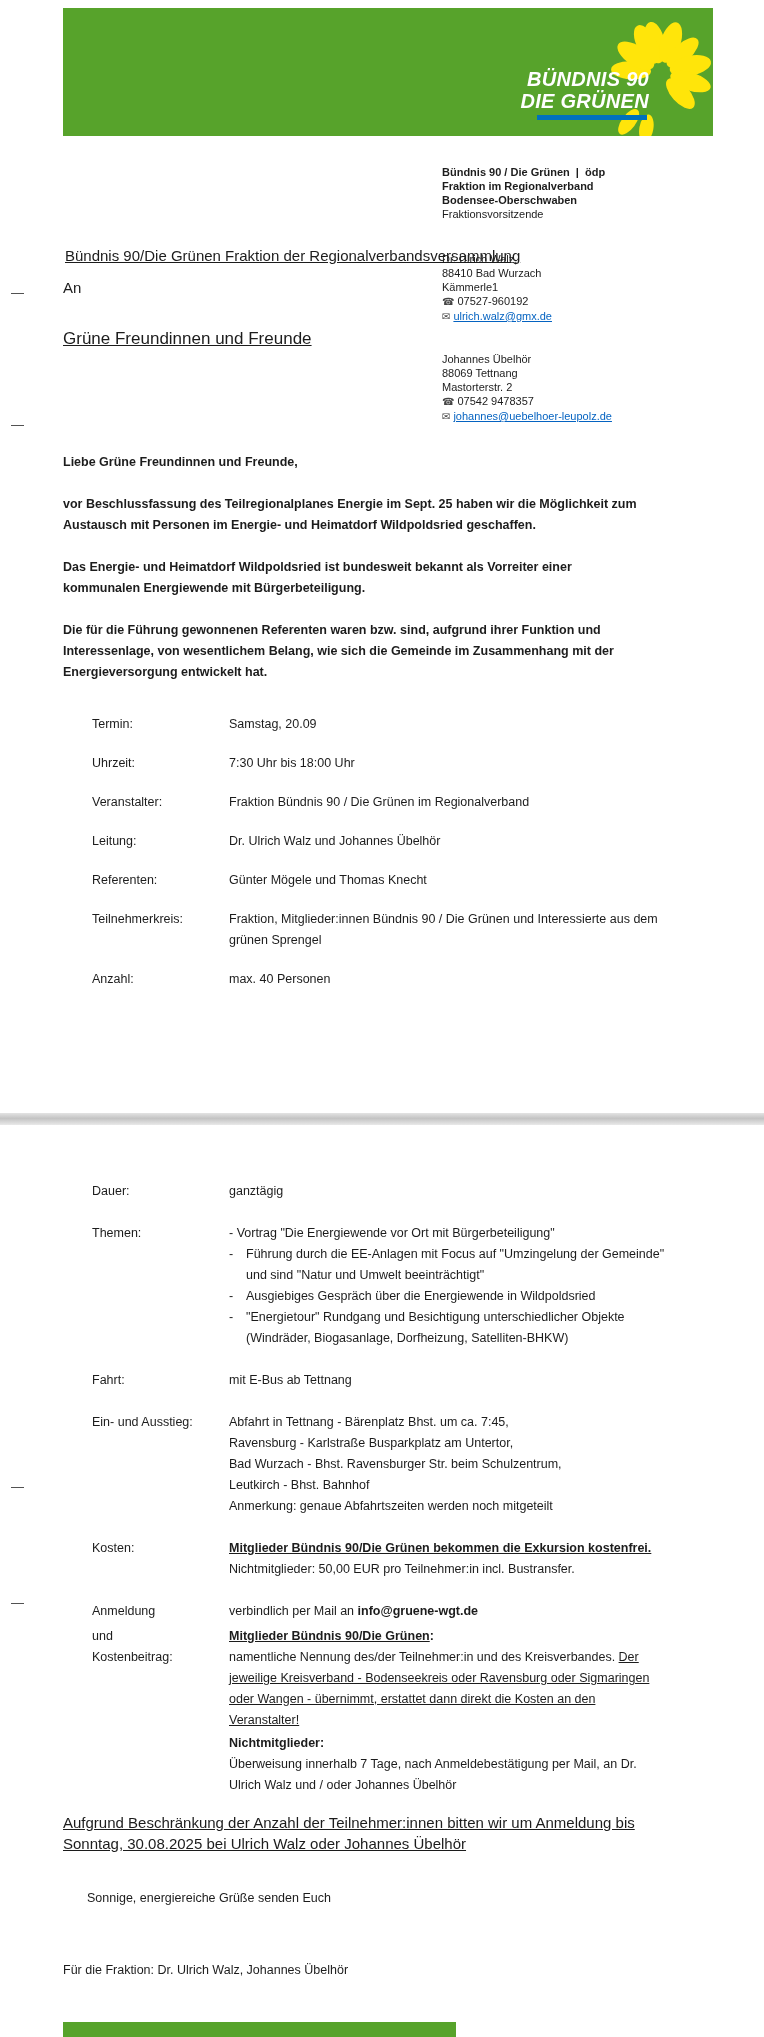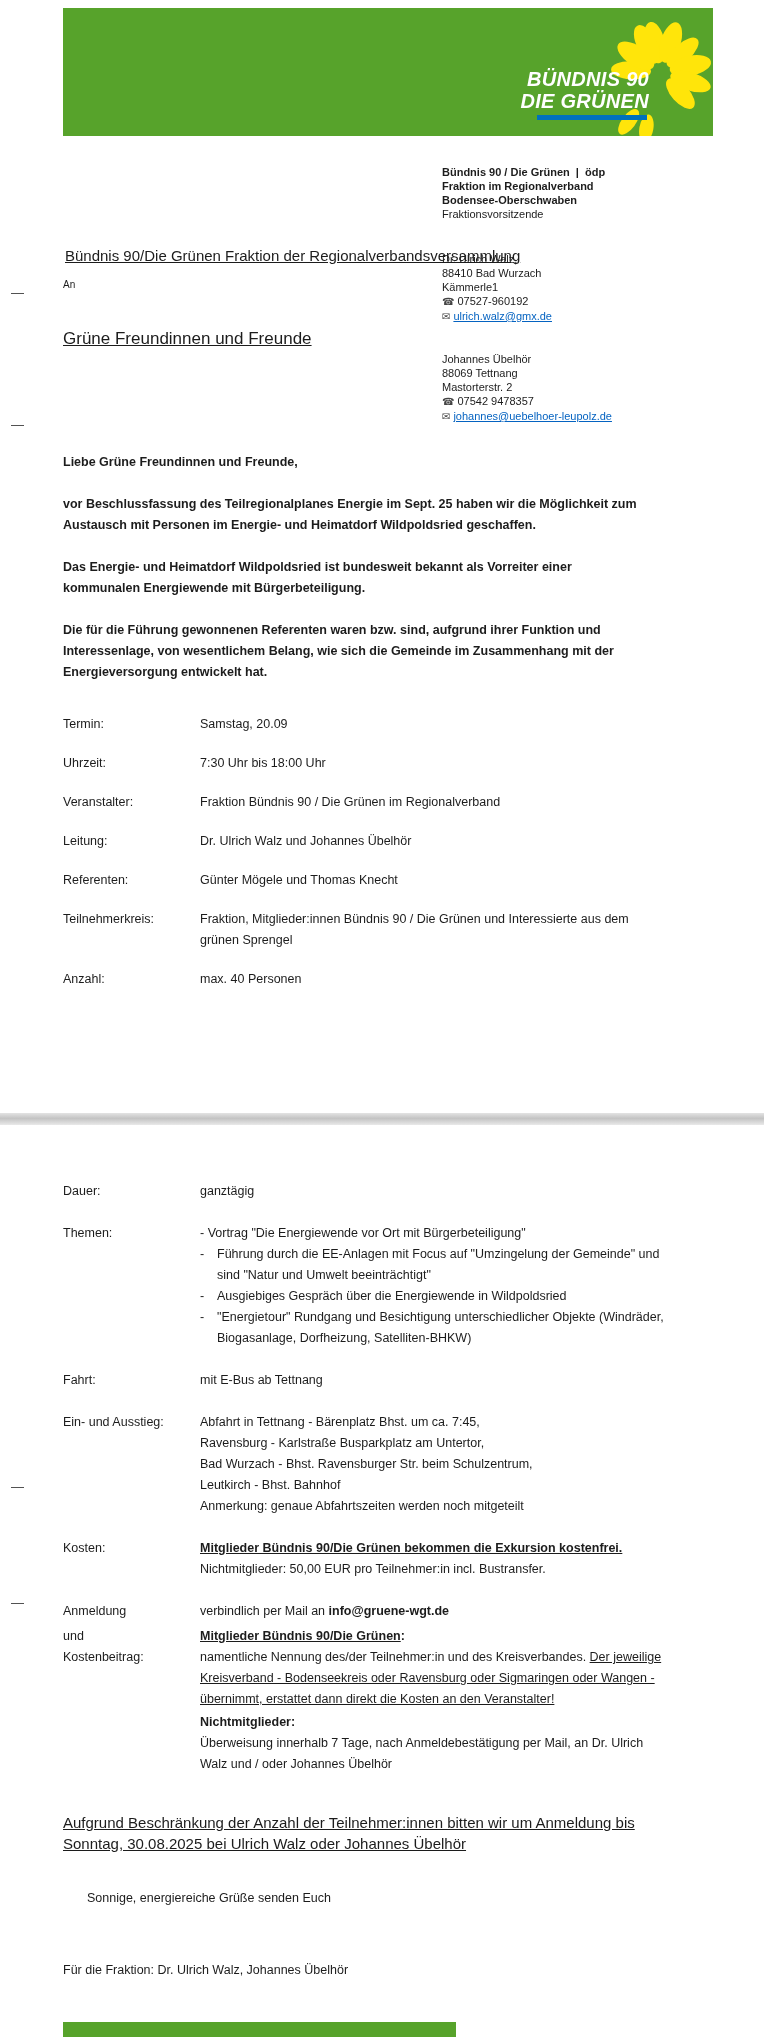--- a/index.html
+++ b/index.html
@@ -16,36 +16,36 @@
   
   .contact{position:absolute;left:442px;top:165px;width:280px;font-size:11px;line-height:14px;}
   .contact .b{font-weight:bold;white-space:pre-wrap;}
   .person{margin-top:31px;}
   .person2{margin-top:28px;}
   .icon{font-size:10px;color:#444;margin-right:3px;}
   a.email{color:#0563c1;text-decoration:underline;}
 
   
   .sender-line{position:absolute;left:65px;top:247px;font-size:15px;text-decoration:underline;white-space:nowrap;}
-  .an{position:absolute;left:63px;top:279px;font-size:10px;}
+  .an{position:absolute;left:63px;top:279px;font-size:15px;}
   .recipient{position:absolute;left:63px;top:329px;font-size:17px;font-weight:normal;text-decoration:underline;}
 
   .margin-mark{position:absolute;left:11px;font-size:13px;color:#3a3a3a;line-height:10px;}
 
   
   .letter-body{position:absolute;left:63px;top:452px;width:588px;font-size:12.5px;line-height:21px;font-weight:bold;}
   .letter-body p{margin:0 0 21px 0;}
 
   
   .details{position:absolute;left:63px;font-size:12.5px;line-height:21px;}
   .details1{top:714px;width:600px;}
   .details2{top:1181px;width:602px;}
   .drow{display:flex;margin-bottom:18px;}
   .details2 .drow{margin-bottom:21px;}
-  .dlabel{width:137px;flex:none;}
+  .dlabel{width:137px;flex:none;margin-left:29px;}
   .dvalue{flex:1;}
   .bullet{display:flex;}
   .bullet .dash{width:17px;flex:none;}
   .kosten-highlight{font-weight:bold;text-decoration:underline;max-width:432px;}
   .mail-line{margin-bottom:4px;}
   .bold{font-weight:bold;}
   .bu{font-weight:bold;text-decoration:underline;}
   .ul{text-decoration:underline;}
   .lbl-mb{margin-bottom:4px;}
   .nonmember-head{margin-top:2px;font-weight:bold;}

